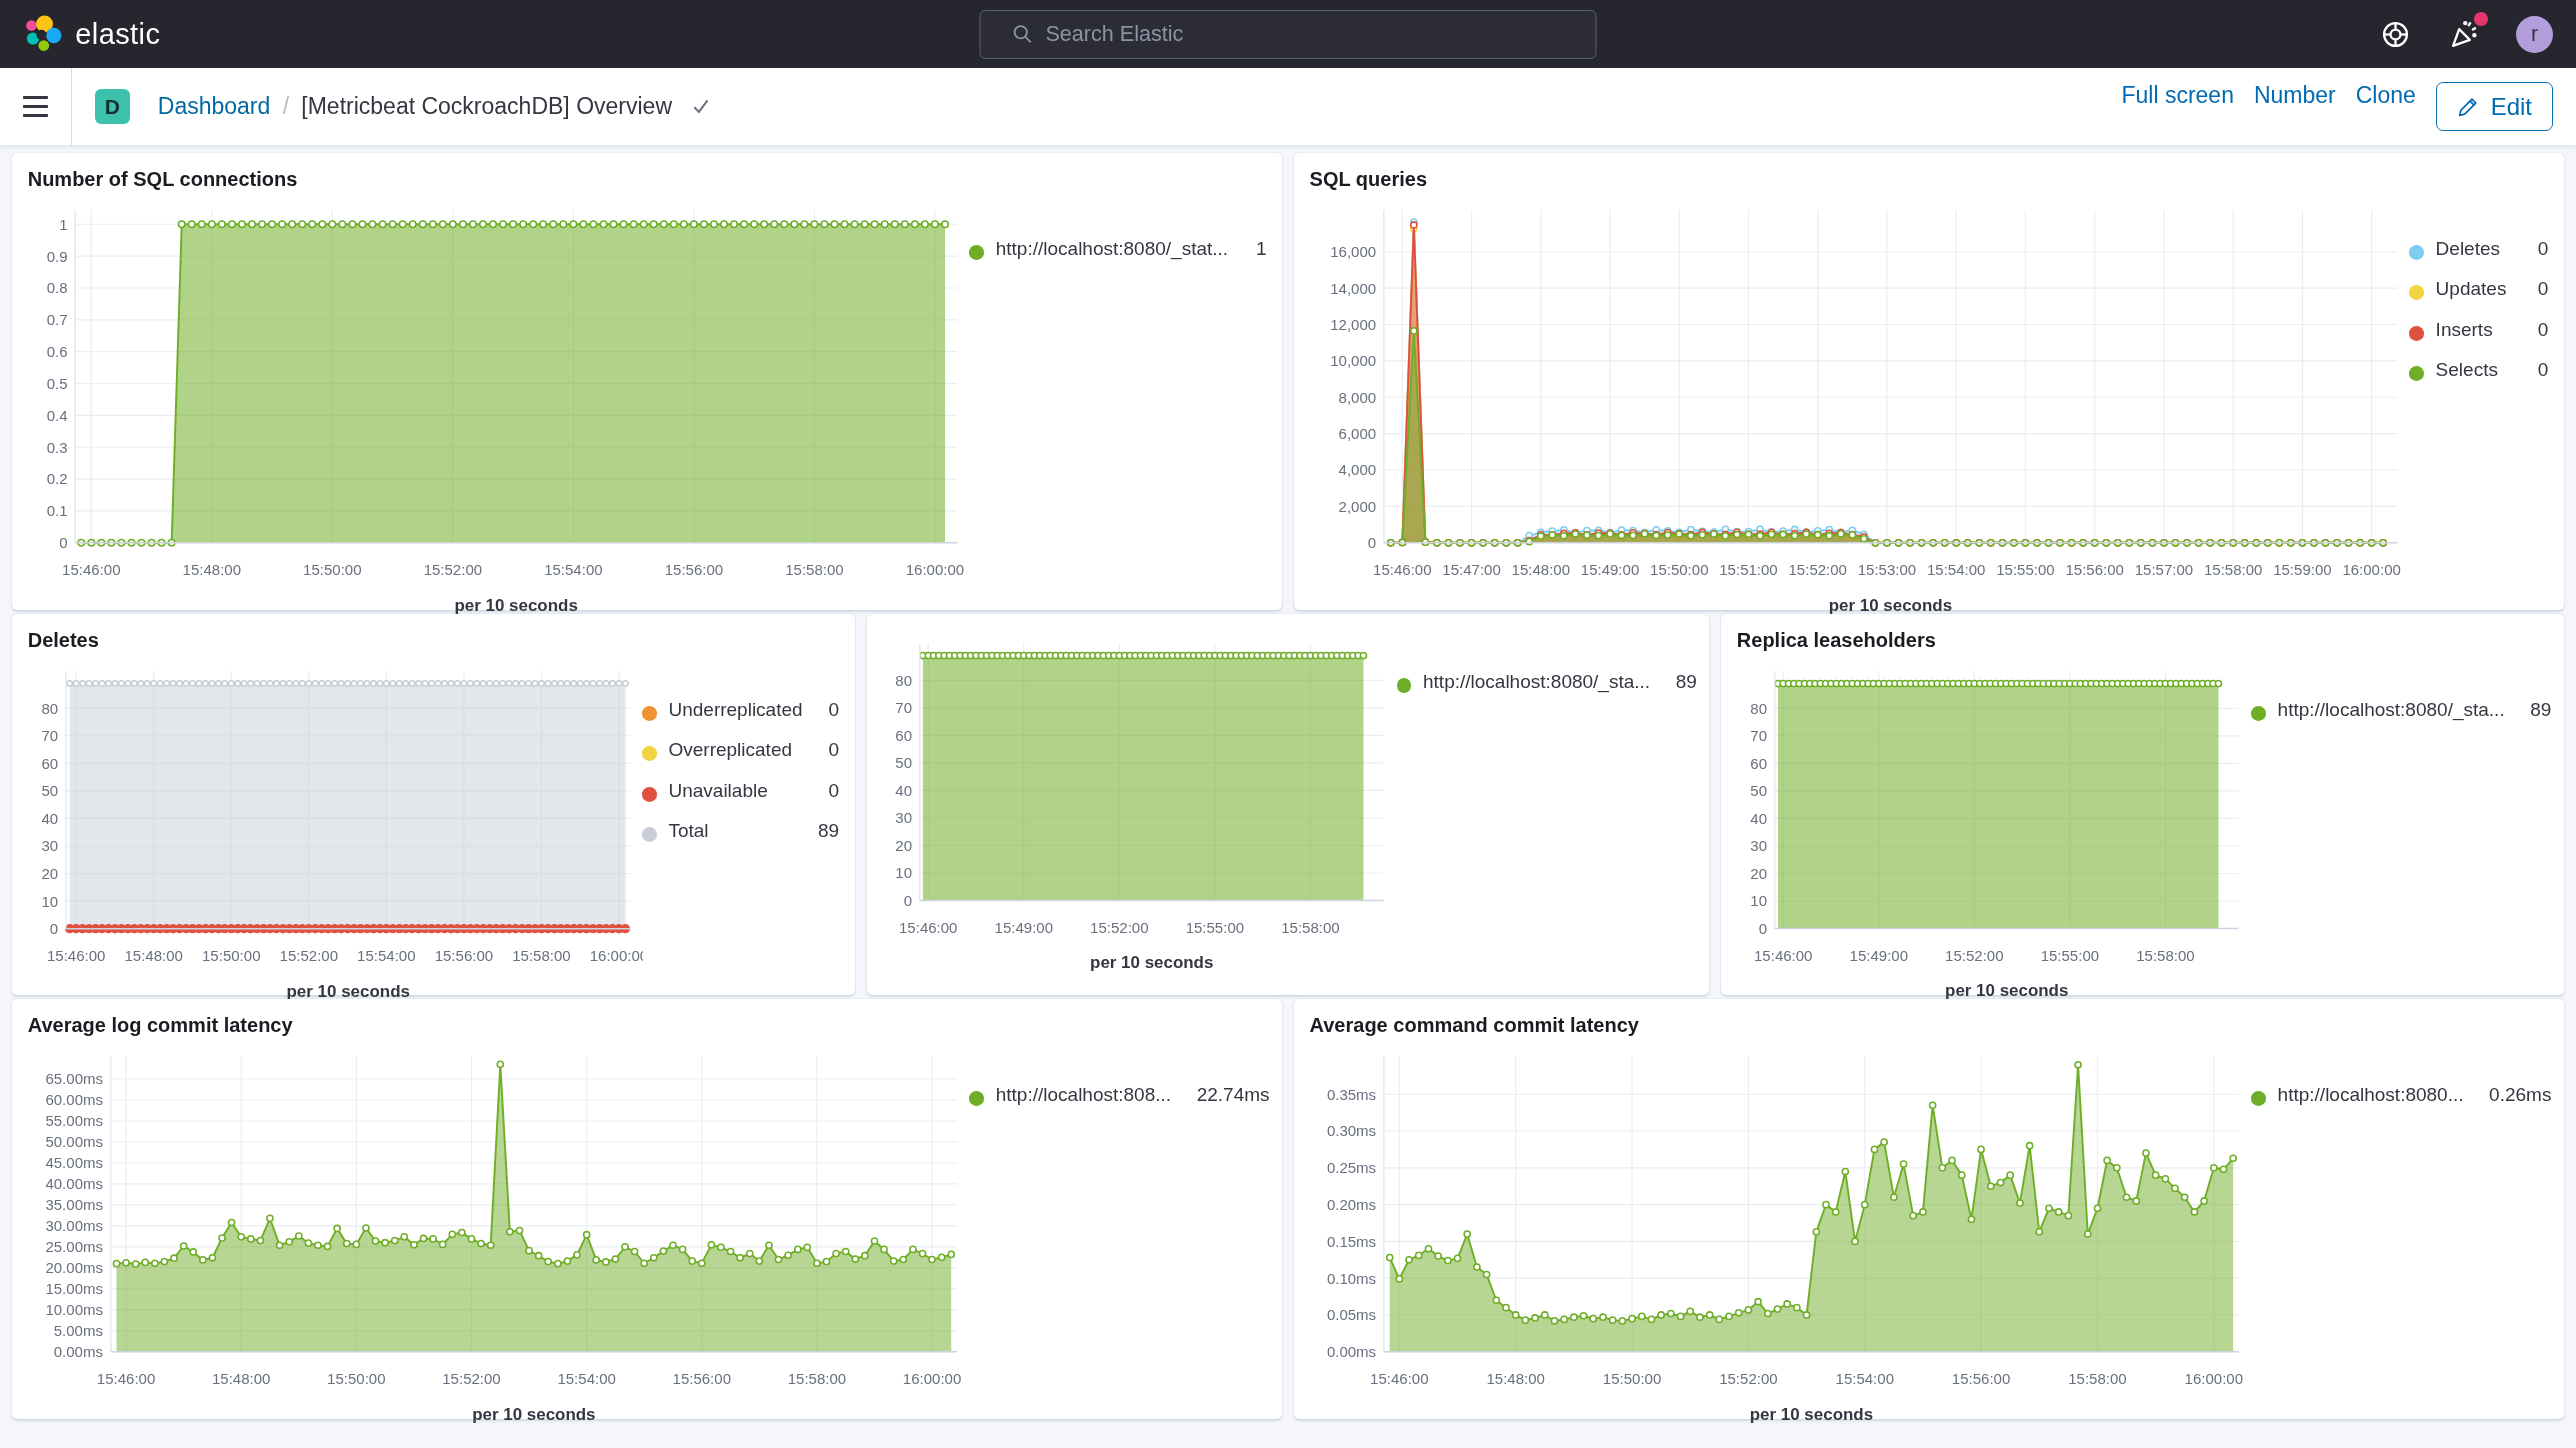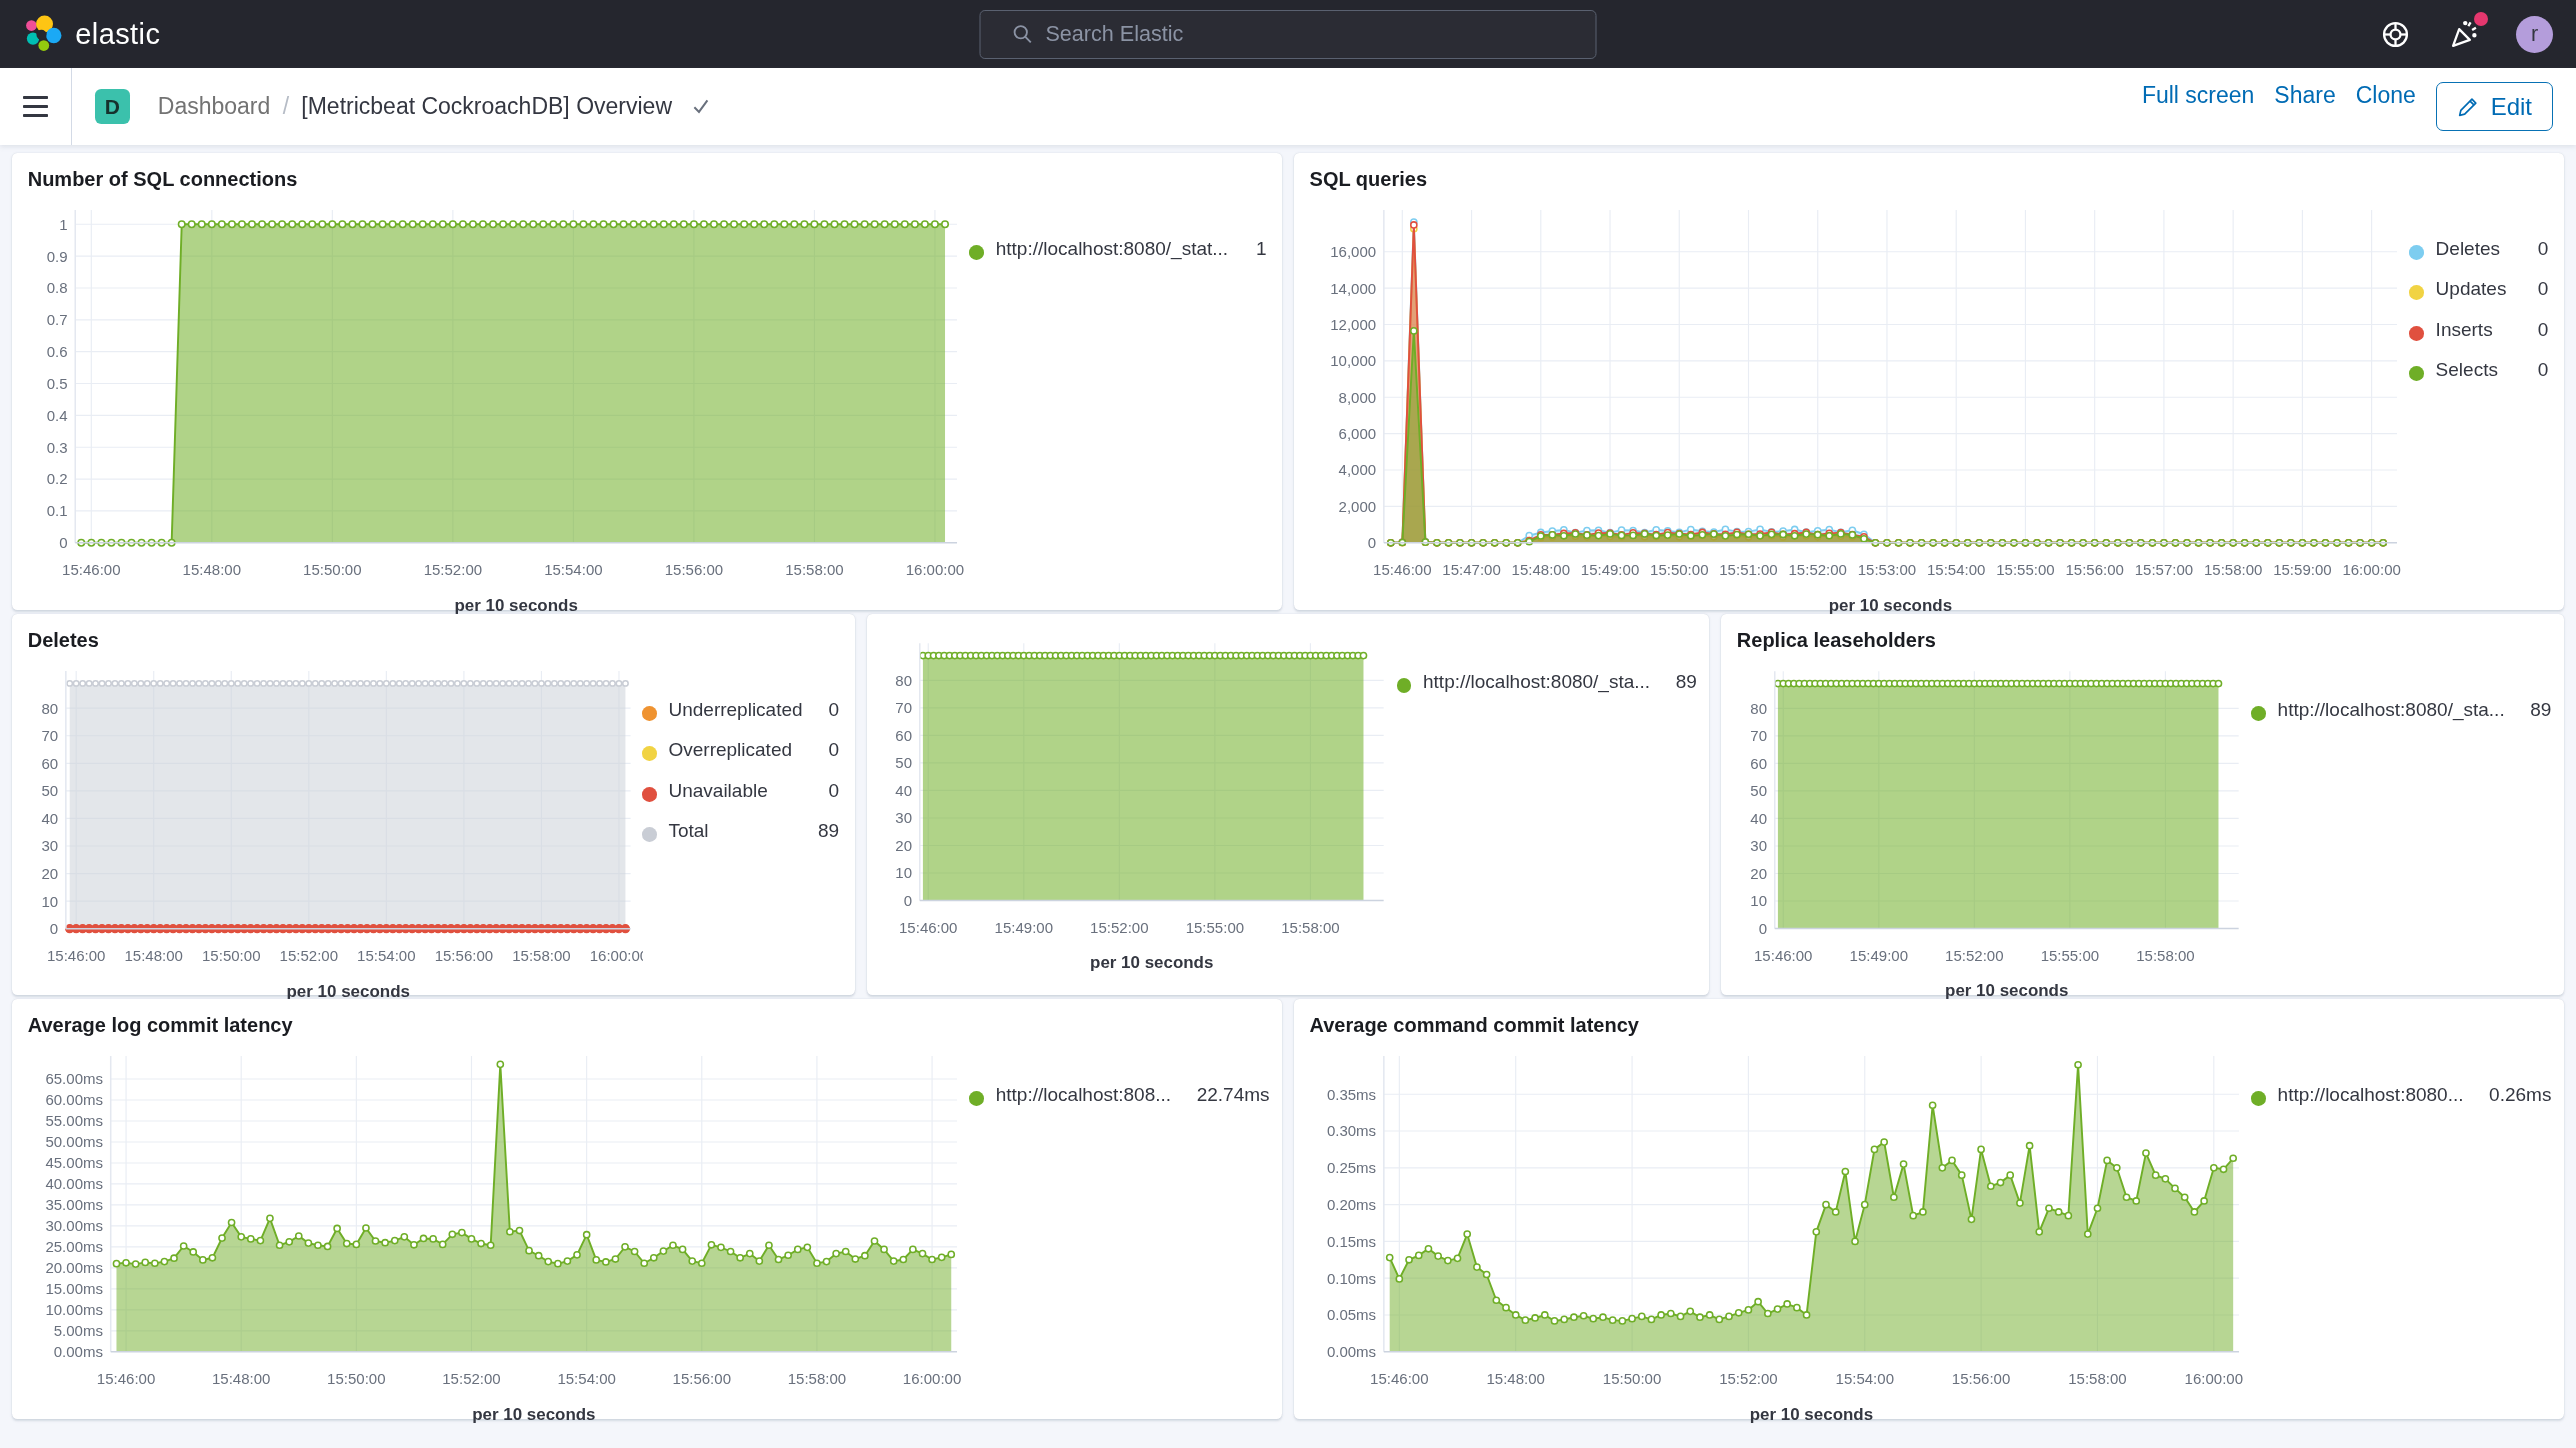--- a/index.html
+++ b/index.html
@@ -23,21 +23,21 @@
 
   
   .toolbar{height:77px;background:#fff;display:flex;align-items:center;
            box-shadow:0 2.3px 4.6px rgba(140,152,170,.2);position:relative;z-index:5}
   .burger{width:71px;height:100%;display:flex;flex-direction:column;gap:6.2px;align-items:center;justify-content:center;cursor:pointer}
   .burger i{display:block;width:25px;height:3.1px;background:#343741;border-radius:0.8px}
   .tdiv{width:0.8px;height:100%;background:#d3dae6}
   .dash-avatar{width:35px;height:35px;border-radius:6.2px;background:#3bc1ac;color:#16312d;
                display:flex;align-items:center;justify-content:center;font-size:21px;font-weight:700;margin-left:23px;cursor:pointer}
   .crumbs{display:flex;align-items:center;gap:12.3px;margin-left:28px;font-size:23px;white-space:nowrap}
-  .crumb-root{color:#737373;cursor:pointer}
+  .crumb-root{color:#0369a1;cursor:pointer}
   .crumb-sep{color:#b6bcc6}
   .crumb-title{color:#343741}
   .check-wrap{display:flex;margin-left:4.6px;cursor:pointer}
   .tb-actions{margin-left:auto;display:flex;align-items:flex-start;gap:20px;padding-right:23px}
   .tb-link{color:#006bb4;font-size:23px;cursor:pointer;white-space:nowrap}
   .edit-btn{display:flex;align-items:center;gap:10.8px;border:1.5px solid #0871b4;color:#006bb4;border-radius:7px;
             padding:0 20px;height:49px;font-size:24px;background:#fff;cursor:pointer}
 
   
   main.grid{padding:7.7px 12.3px 12.3px;display:flex;flex-direction:column;gap:4px}
@@ -129,21 +129,21 @@
       <span class="crumb-sep">/</span>
       <span class="crumb-title">[Metricbeat CockroachDB] Overview</span>
       <span class="check-wrap">
         <svg width="23" height="23" viewBox="0 0 30 30" fill="none" stroke="#69707d" stroke-width="2.6">
           <path d="M7 16 l6 6 L24 7"></path>
         </svg>
       </span>
     </div>
     <div class="tb-actions">
       <span class="tb-link">Full screen</span>
-      <span class="tb-link">Share</span>
+      <span class="tb-link">Number</span>
       <span class="tb-link">Clone</span>
       <button class="edit-btn">
         <span style="display:flex">
           <svg width="23" height="23" viewBox="0 0 30 30" fill="none" stroke="#006bb4" stroke-width="2.2">
             <path d="M19.5 5.5 l5 5 L10 25 l-6.5 1.5 L5 20 Z" stroke-linejoin="round"></path>
             <line x1="17" y1="8" x2="22" y2="13"></line>
           </svg>
         </span>
         <span>Edit</span>
       </button>

